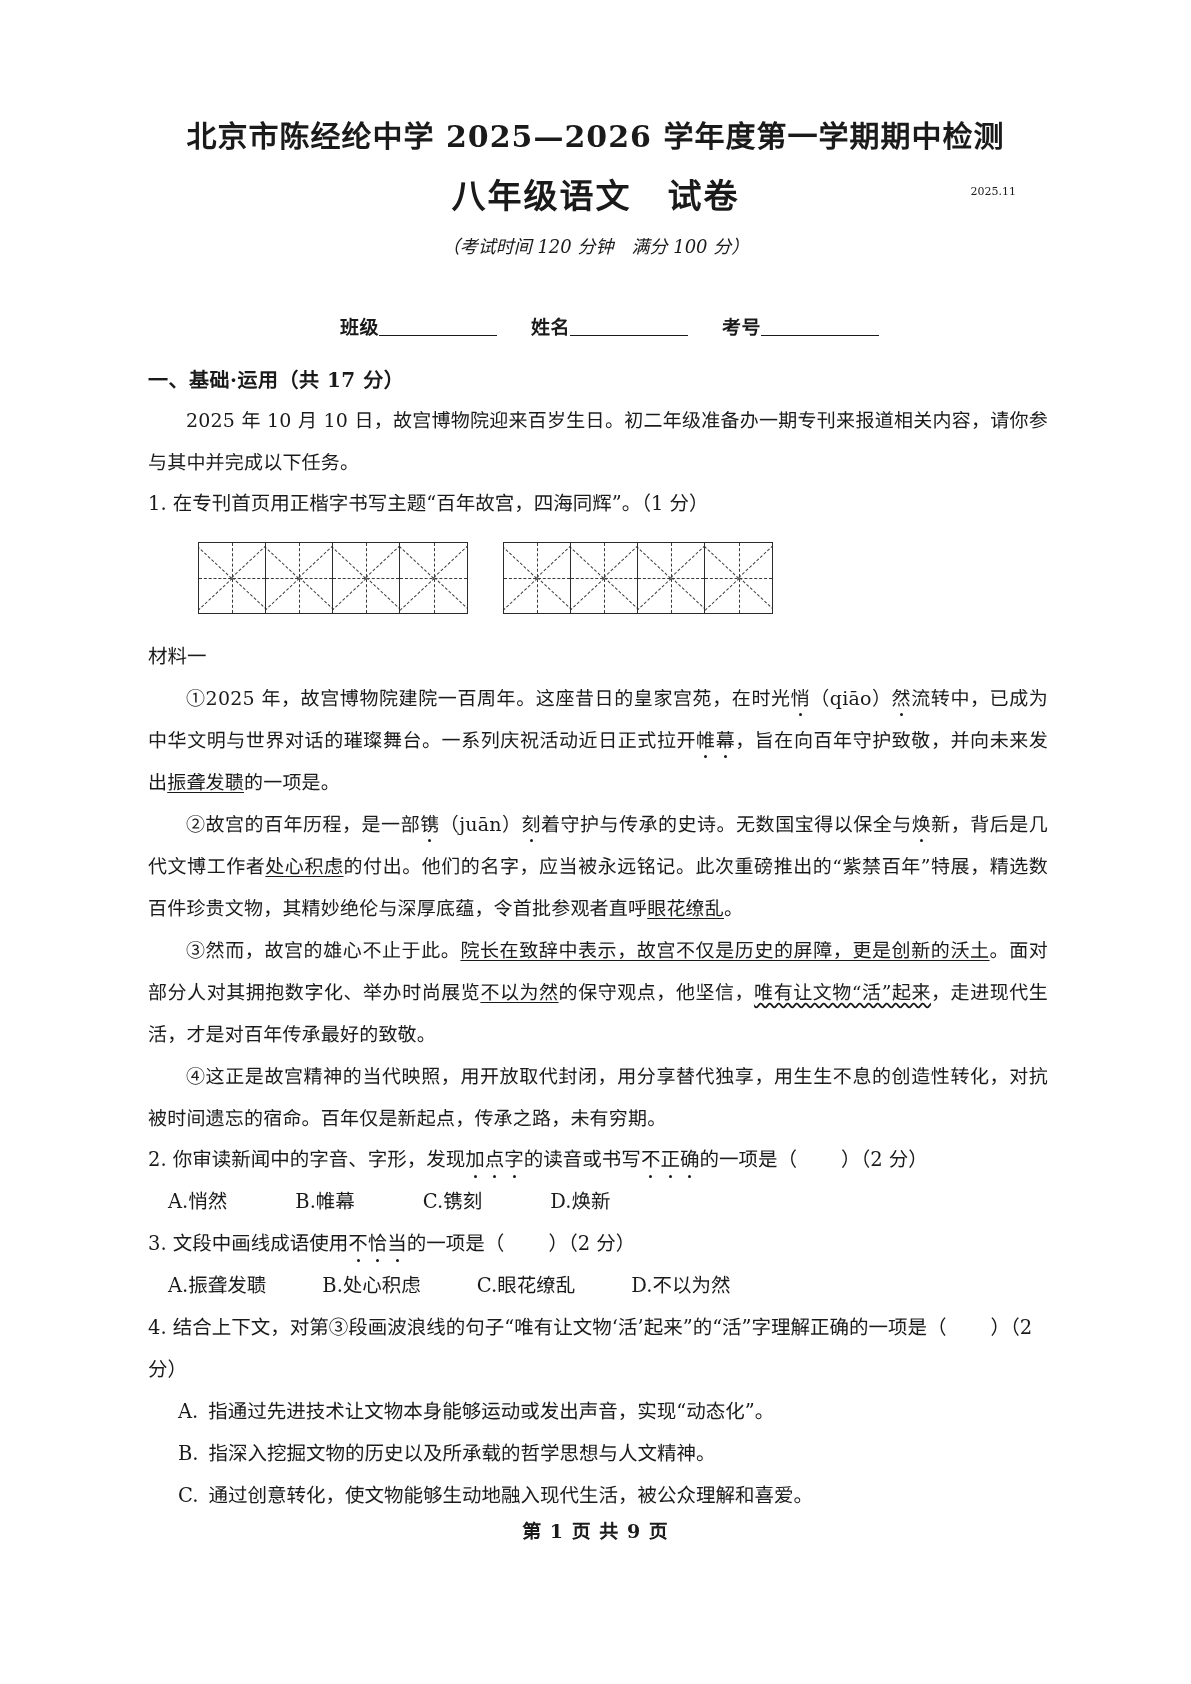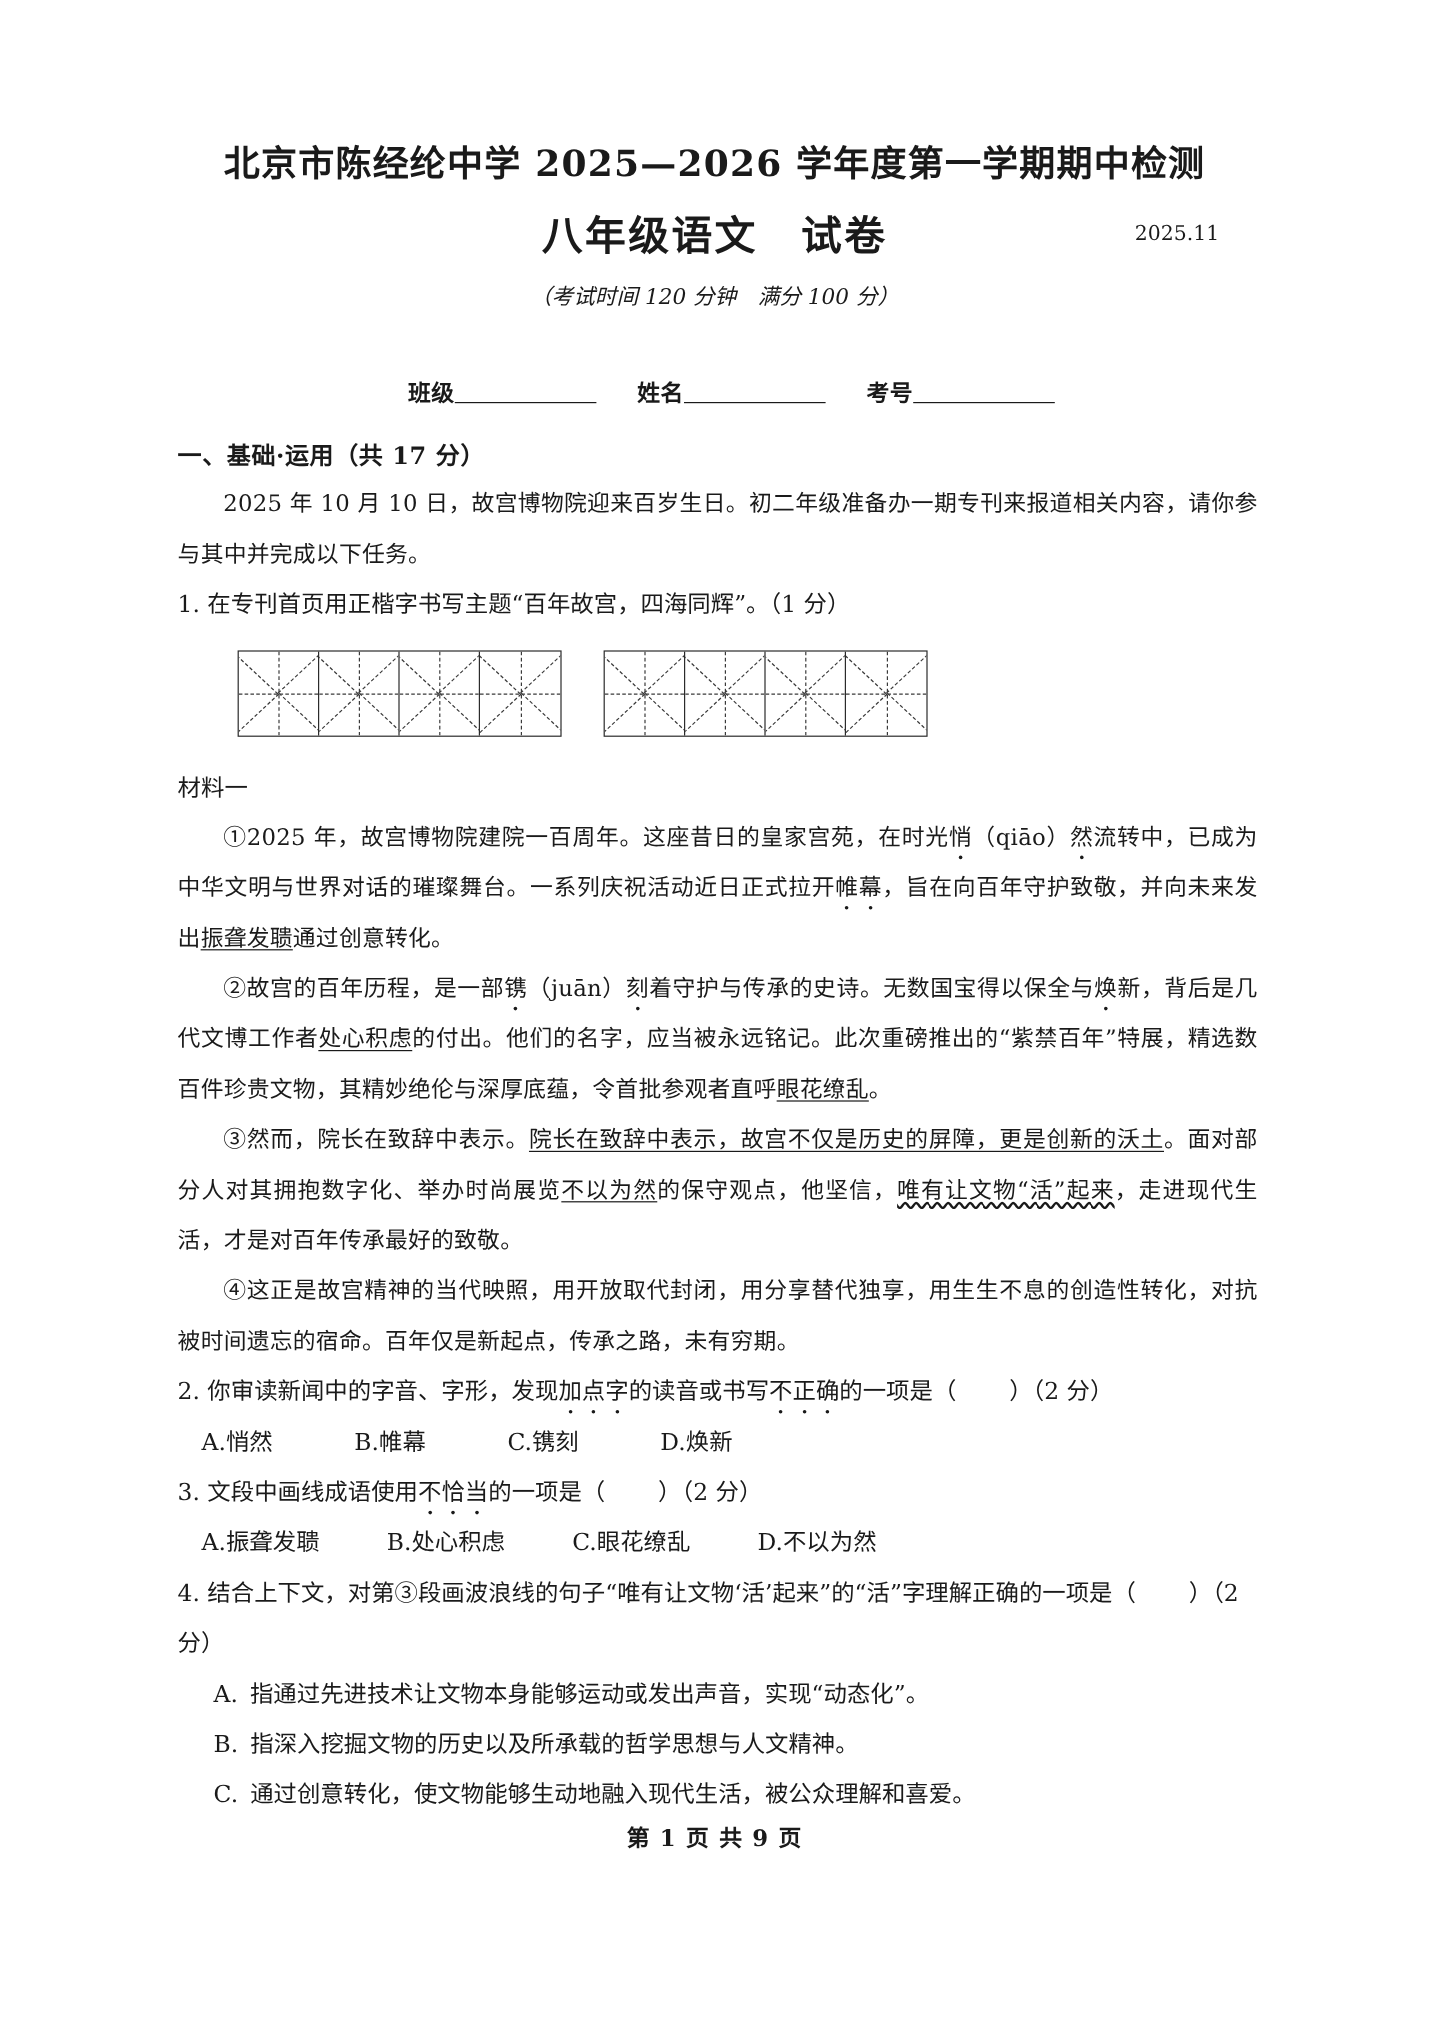--- a/index.html
+++ b/index.html
@@ -40,21 +40,21 @@
     position:absolute;
     left:0; right:0; top:0;
     text-align:center;
     font-size:34px;
     font-weight:bold;
     letter-spacing:2px;
   }
   .doc-date{
     position:absolute;
     right:175px; top:16px;
-    font-size:17px;
+    font-size:11px;
     font-weight:normal;
   }
   .doc-meta{
     position:absolute;
     left:0; right:0; top:228px;
     text-align:center;
     font-size:18px;
     font-style:italic;
   }
 
@@ -292,25 +292,25 @@
     <div class="sec-head">一、基础·运用（共 17 分）</div>
 
     <p class="para indent">2025 年 10 月 10 日，故宫博物院迎来百岁生日。初二年级准备办一期专刊来报道相关内容，请你参与其中并完成以下任务。</p>
 
     <p class="q">1. 在专刊首页用正楷字书写主题“百年故宫，四海同辉”。（1 分）</p>
 
     <div style="height:112px"></div>
 
     <p class="mat-head">材料一</p>
 
-    <p class="para indent"><span>①</span><span>2025 年，故宫博物院建院一百周年。这座昔日的皇家宫苑，在时光</span><span class="dot">悄</span><span>（qiāo）</span><span class="dot">然</span><span>流转中，已成为中华文明与世界对话的璀璨舞台。一系列庆祝活动近日正式拉开</span><span class="dot">帷</span><span class="dot">幕</span><span>，旨在向百年守护致敬，并向未来发出</span><span class="ul">振聋发聩</span><span>通过创意转化。</span></p>
+    <p class="para indent"><span>①</span><span>2025 年，故宫博物院建院一百周年。这座昔日的皇家宫苑，在时光</span><span class="dot">悄</span><span>（qiāo）</span><span class="dot">然</span><span>流转中，已成为中华文明与世界对话的璀璨舞台。一系列庆祝活动近日正式拉开</span><span class="dot">帷</span><span class="dot">幕</span><span>，旨在向百年守护致敬，并向未来发出</span><span class="ul">振聋发聩</span><span>的一项是。</span></p>
 
     <p class="para indent"><span>②</span><span>故宫的百年历程，是一部</span><span class="dot">镌</span><span>（juān）</span><span class="dot">刻</span><span>着守护与传承的史诗。无数国宝得以保全与</span><span class="dot">焕</span><span>新，背后是几代文博工作者</span><span class="ul">处心积虑</span><span>的付出。他们的名字，应当被永远铭记。此次重磅推出的“紫禁百年”特展，精选数百件珍贵文物，其精妙绝伦与深厚底蕴，令首批参观者直呼</span><span class="ul">眼花缭乱</span><span>。</span></p>
 
-    <p class="para indent"><span>③</span><span>然而，院长在致辞中表示。</span><span class="ul">院长在致辞中表示，故宫不仅是历史的屏障，更是创新的沃土</span><span>。面对部分人对其拥抱数字化、举办时尚展览</span><span class="ul">不以为然</span><span>的保守观点，他坚信，</span><span class="wavy">唯有让文物“活”起来</span><span>，走进现代生活，才是对百年传承最好的致敬。</span></p>
+    <p class="para indent"><span>③</span><span>然而，故宫的雄心不止于此。</span><span class="ul">院长在致辞中表示，故宫不仅是历史的屏障，更是创新的沃土</span><span>。面对部分人对其拥抱数字化、举办时尚展览</span><span class="ul">不以为然</span><span>的保守观点，他坚信，</span><span class="wavy">唯有让文物“活”起来</span><span>，走进现代生活，才是对百年传承最好的致敬。</span></p>
 
     <p class="para indent"><span>④</span><span>这正是故宫精神的当代映照，用开放取代封闭，用分享替代独享，用生生不息的创造性转化，对抗被时间遗忘的宿命。百年仅是新起点，传承之路，未有穷期。</span></p>
 
     <p class="q"><span>2. 你审读新闻中的字音、字形，发现</span><span><span class="dot">加</span><span class="dot">点</span><span class="dot">字</span></span><span>的读音或书写</span><span><span class="dot">不</span><span class="dot">正</span><span class="dot">确</span></span><span>的一项是（</span><span class="blank-paren"></span><span>）（2 分）</span></p>
 
     <p class="opts"><span class="opt"><span>A.</span><span>悄然</span></span><span class="sp1"></span><span class="opt"><span>B.</span><span>帷幕</span></span><span class="sp1"></span><span class="opt"><span>C.</span><span>镌刻</span></span><span class="sp1"></span><span class="opt"><span>D.</span><span>焕新</span></span></p>
 
     <p class="q"><span>3. 文段中画线成语使用</span><span><span class="dot">不</span><span class="dot">恰</span><span class="dot">当</span></span><span>的一项是（</span><span class="blank-paren"></span><span>）（2 分）</span></p>
 
     <p class="opts"><span class="opt"><span>A.</span><span>振聋发聩</span></span><span class="sp2"></span><span class="opt"><span>B.</span><span>处心积虑</span></span><span class="sp2"></span><span class="opt"><span>C.</span><span>眼花缭乱</span></span><span class="sp2"></span><span class="opt"><span>D.</span><span>不以为然</span></span></p>

